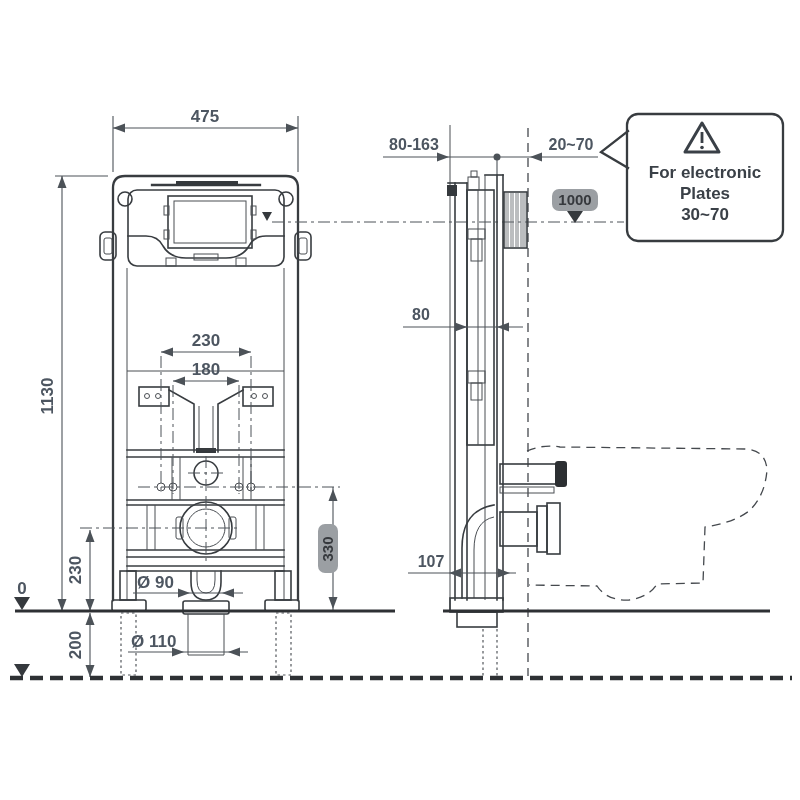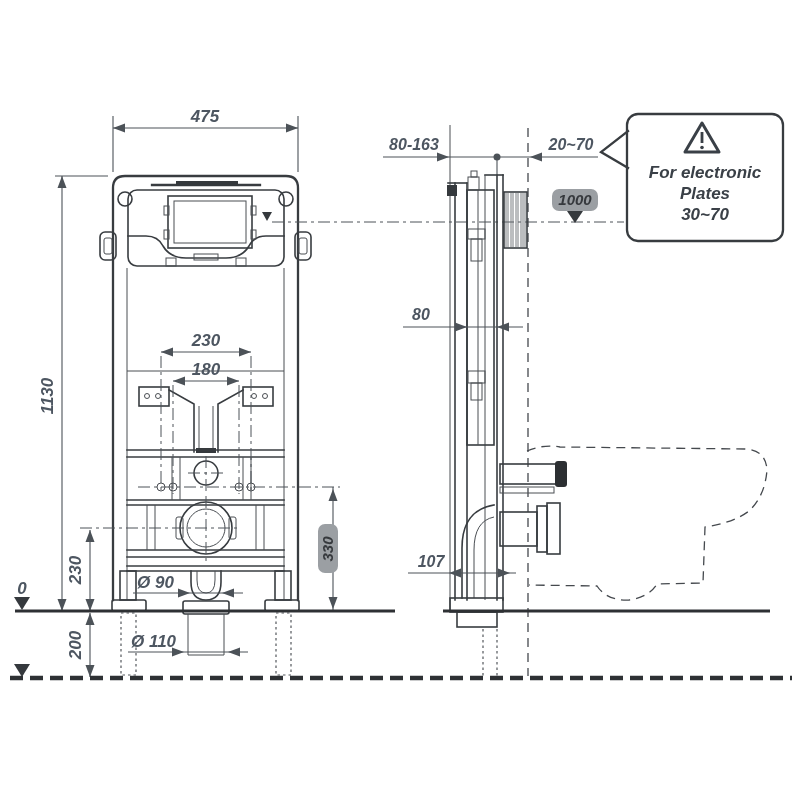--- a/index.html
+++ b/index.html
@@ -1,16 +1,16 @@
 <!DOCTYPE html>
 <html><head>
 <meta charset="utf-8">
 <style>
   html,body{margin:0;padding:0;background:#ffffff;}
-  .stage{width:800px;height:800px;position:relative;background:#fff;font-family:"Liberation Sans",sans-serif;font-style:italic;}
+  .stage{width:800px;height:800px;position:relative;background:#fff;font-family:"Liberation Sans",sans-serif;}
   svg{display:block;}
   .ln{stroke:#383c40;stroke-width:1.6;fill:none;stroke-linecap:square}
   .ln2{stroke:#383c40;stroke-width:2.3;fill:none;stroke-linecap:square}
   .thin{stroke:#4a4e53;stroke-width:1;fill:none}
   .fd{fill:#35393d;stroke:none}
   .capf{fill:#2c2f32;stroke:none}
   .dim{stroke:#4c5258;stroke-width:1.1;fill:none}
   .dd{stroke:#4c5258;stroke-width:1;stroke-dasharray:12 4 3 4;fill:none}
   .dash{stroke:#45494e;stroke-width:1.3;stroke-dasharray:9 6;fill:none}
   .dot{stroke:#53575c;stroke-width:1.2;stroke-dasharray:2.5 3;fill:none}

